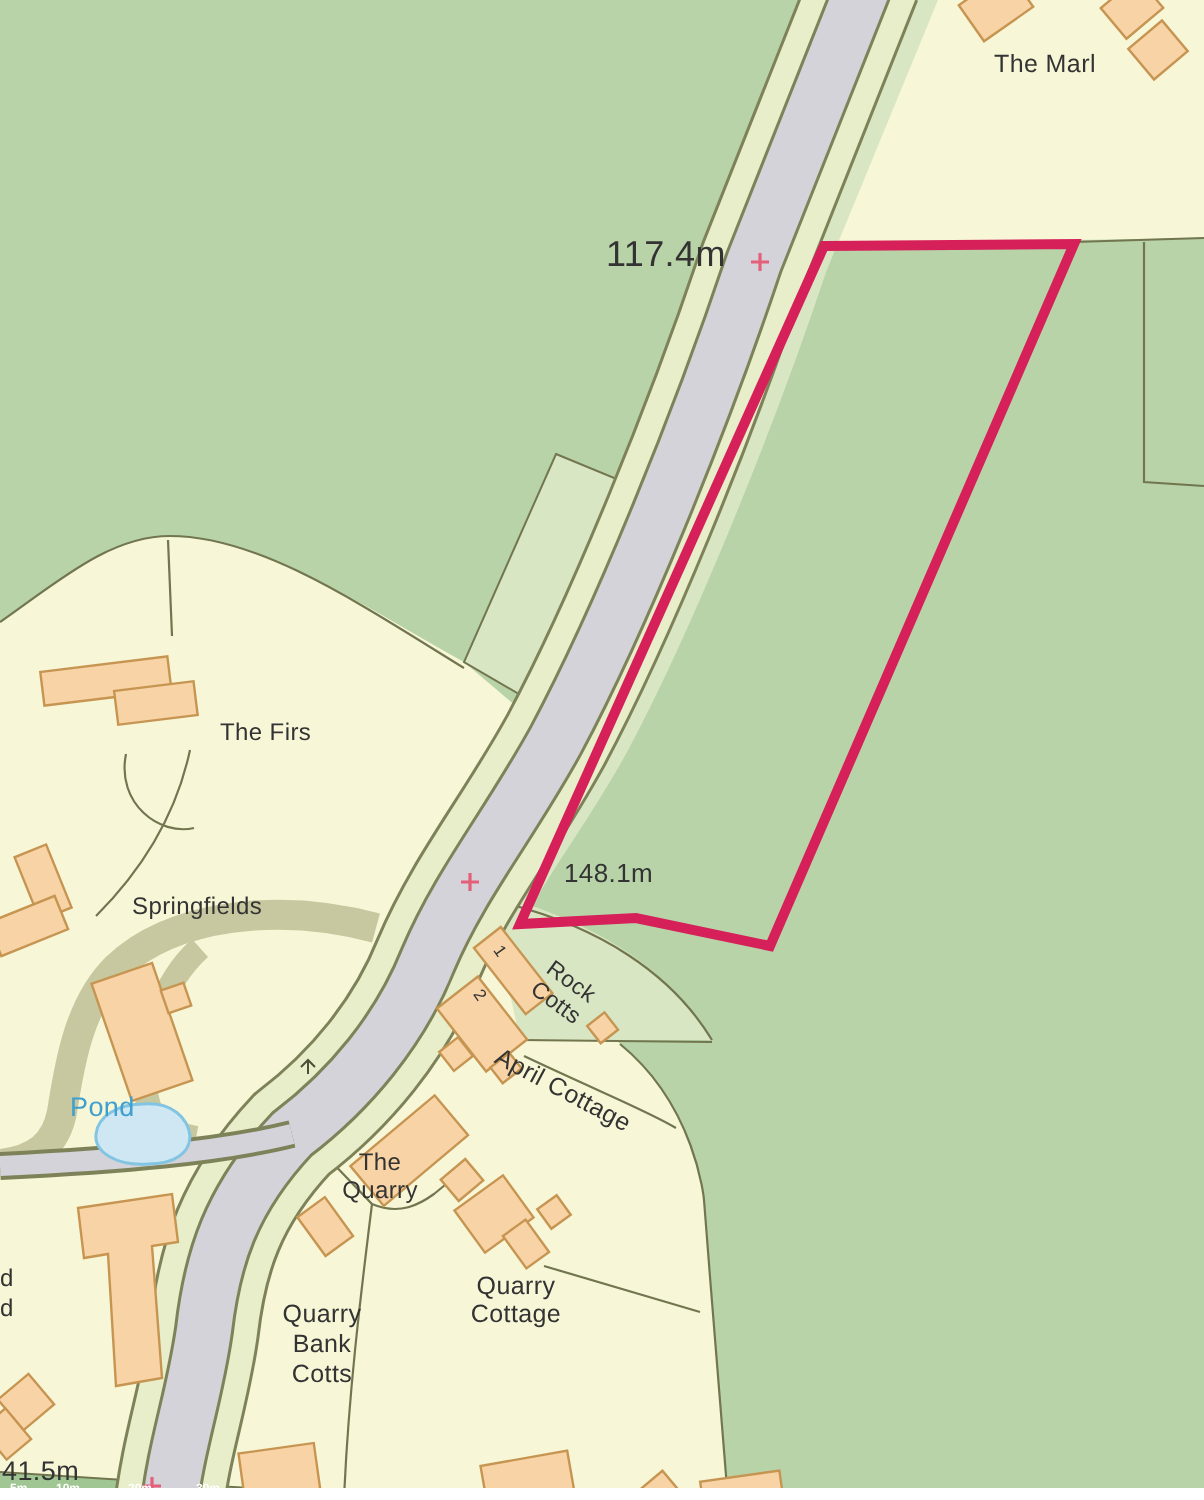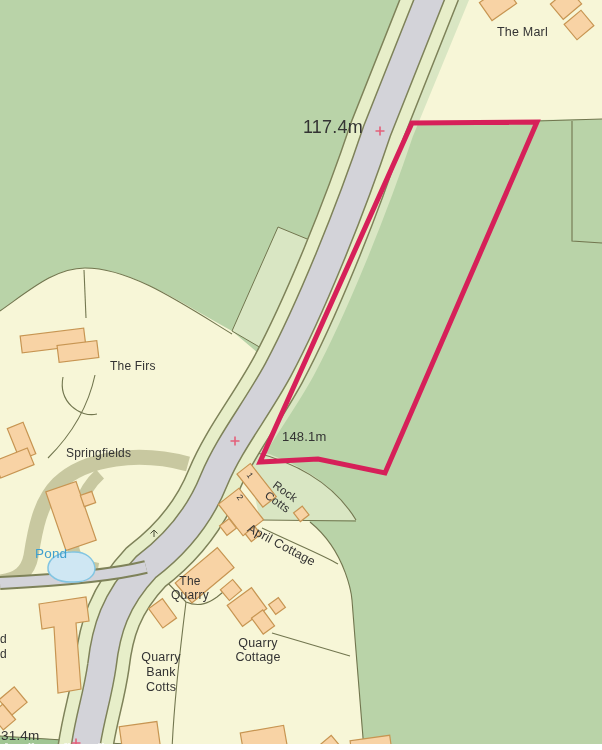--- a/index.html
+++ b/index.html
@@ -135,21 +135,21 @@
   <span style="display:block">Cottage</span>
 </div>
 <div class="lbl center" style="left:135px;top:650px;width:52px;font-size:12.5px;line-height:15px">
   <span style="display:block">Quarry</span>
   <span style="display:block">Bank</span>
   <span style="display:block">Cotts</span>
 </div>
 
 <div class="lbl" style="left:0px;top:633px;font-size:12px">d</div>
 <div class="lbl" style="left:0px;top:648px;font-size:12px">d</div>
-<div class="lbl" style="left:1px;top:728px;font-size:13.5px">31.4m</div>
+<div class="lbl" style="left:1px;top:728px;font-size:13.5px">41.5m</div>
 
 <div class="lbl tiny" style="left:5px;top:742px">5m</div>
 <div class="lbl tiny" style="left:28px;top:742px">10m</div>
 <div class="lbl tiny" style="left:64px;top:742px">20m</div>
 <div class="lbl tiny" style="left:98px;top:742px">30m</div>
 <div class="lbl attr" style="left:150px;top:745px">© Crown copyright and database rights</div>
 
 </div>
 
 </body></html>

